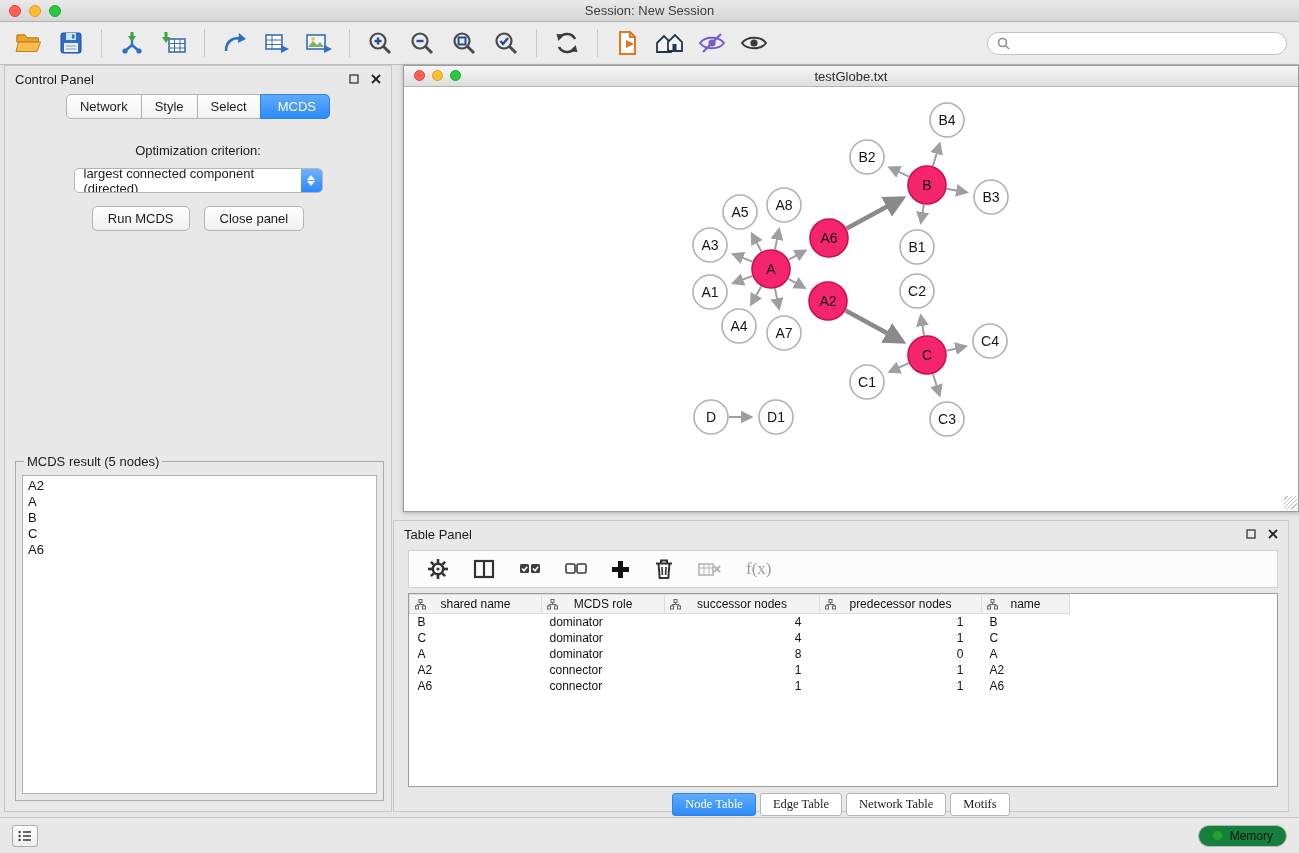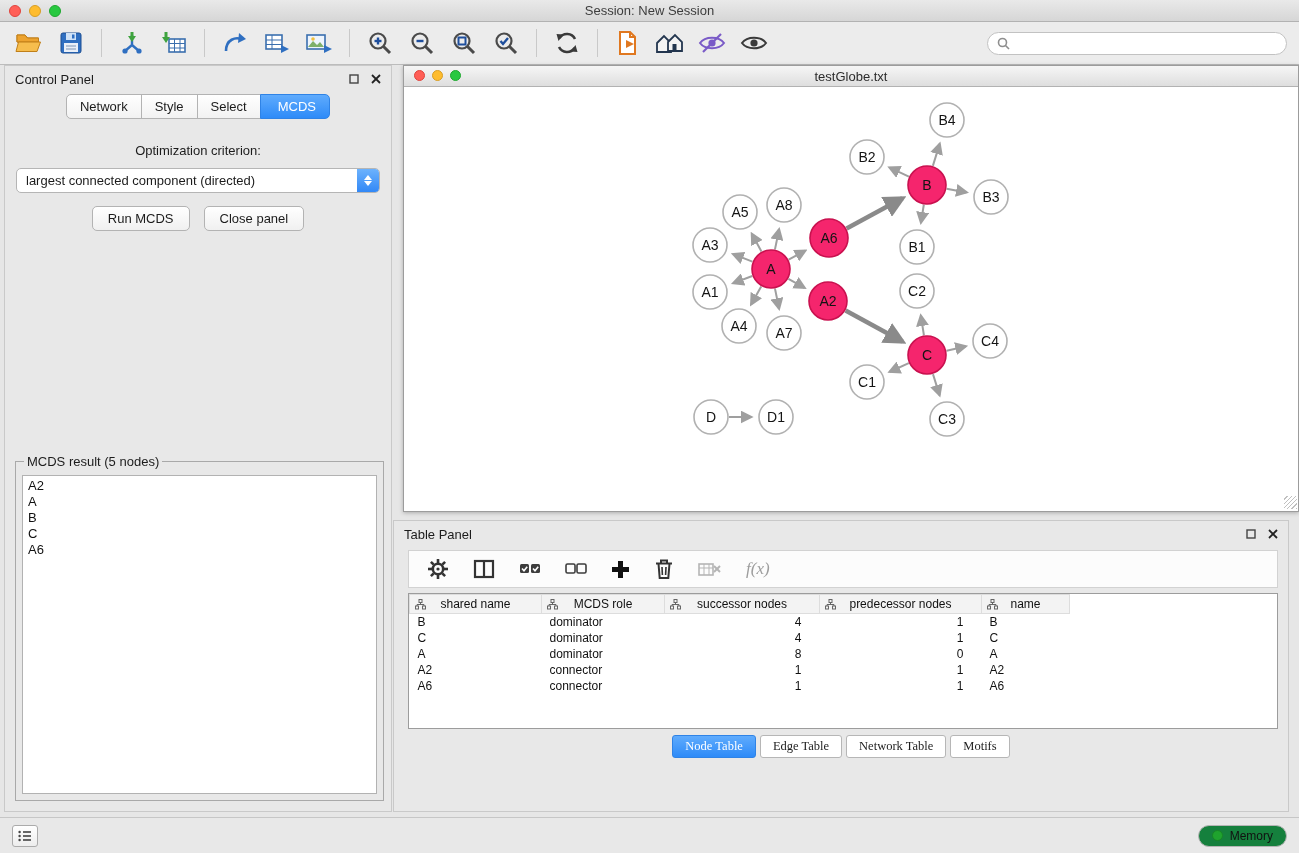--- a/index.html
+++ b/index.html
@@ -32,21 +32,21 @@
     background:#e8e8e8; border:1px solid #c9c9c9; }
   .panel-header { height:26px; display:flex; align-items:center; padding:0 10px; font-size:13px; color:#1c1c1c; }
   .panel-header-icons { margin-left:auto; display:flex; gap:12px; align-items:center; }
   .cp-tabs { display:flex; justify-content:center; margin-top:2px; }
   .seg { padding:4px 13px; font-size:13px; background:linear-gradient(#ffffff,#f2f2f2);
     border:1px solid #b3b3b3; margin-left:-1px; color:#1c1c1c; cursor:default; font-family:"Liberation Sans",sans-serif; }
   .seg:first-child { border-radius:5px 0 0 5px; margin-left:0; }
   .seg:last-child { border-radius:0 5px 5px 0; }
   .seg.active { background:linear-gradient(#5fabfd,#2e8bf8); border-color:#2f83e6; color:#fff;padding-left:17px; }
   .opt-label { text-align:center; margin-top:24px; font-size:13px; color:#1c1c1c; }
-  .select-control { width:364px; height:25px; margin:10px auto 0; background:#fff; border:1px solid #b5b5b5;
+  .select-control { width:249px; height:25px; margin:10px auto 0; background:#fff; border:1px solid #b5b5b5;
     border-radius:5px; display:flex; align-items:center; font-size:13px; color:#1c1c1c; padding-left:9px; overflow:hidden; }
   .select-stepper { margin-left:auto; width:22px; height:25px; background:linear-gradient(#6fb4fd,#2f86f6);
     display:flex; flex-direction:column; align-items:center; justify-content:center; gap:1px; border-radius:0 4px 4px 0; }
   .step-arrow { width:0; height:0; border-left:4px solid transparent; border-right:4px solid transparent; }
   .step-arrow.up { border-bottom:5px solid #fff; }
   .step-arrow.down { border-top:5px solid #fff; }
   .cp-buttons { display:flex; justify-content:center; gap:14px; margin-top:13px; }
   .mac-btn { padding:4px 15px; font-size:13px; color:#1c1c1c; background:linear-gradient(#ffffff,#f0f0f0);
     border:1px solid #b3b3b3; border-radius:5px; cursor:default; font-family:"Liberation Sans",sans-serif; }
   .result-fieldset { position:absolute; left:10px; right:7px; top:388px; bottom:10px;
@@ -64,22 +64,22 @@
   .nw-canvas { position:relative; width:100%; height:423px; background:#fff; overflow:hidden; }
   .nw-grip { position:absolute; right:1px; bottom:1px; width:13px; height:13px;
     background:repeating-linear-gradient(135deg, transparent 0 2px, #c0c0c0 2px 3px); }
 
   
   .table-panel { position:absolute; left:393px; top:520px; width:896px; height:292px;
     background:#e8e8e8; border:1px solid #c9c9c9; }
   .tp-toolbar { margin:3px 10px 0 14px; height:38px; background:#fcfcfc; border:1px solid #d2d2d2;
     display:flex; align-items:center; gap:24px; padding:0 18px; }
   .tp-tool { background:transparent; border:none; display:flex; align-items:center; justify-content:center; cursor:default; }
-  .fx-label { font-family:"Liberation Serif",serif; font-style:italic; font-size:17px; color:#9d9d9d; }
-  .tp-table-wrap { margin:5px 10px 0 14px; background:#fff; border:1px solid #9c9c9c; height:136px; overflow:hidden; }
+  .fx-label { font-family:"Liberation Serif",serif; font-size:17px; color:#9d9d9d; }
+  .tp-table-wrap { margin:5px 10px 0 14px; background:#fff; border:1px solid #9c9c9c; height:194px; overflow:hidden; }
   table.node-table { border-collapse:collapse; table-layout:fixed; width:100%; font-size:12px; color:#111; }
   table.node-table th { position:relative; height:19px; background:#f3f3f3; border:1px solid #ddd;
     font-weight:normal; font-size:12px; text-align:center; }
   table.node-table th.empty-th { background:#fff; border:none; }
   .th-icon { position:absolute; left:5px; top:4px; }
   table.node-table td { height:16px; padding:0 8px; white-space:nowrap; overflow:hidden; }
   table.node-table td.num { text-align:right; padding-right:18px; }
   .tp-tabs { display:flex; justify-content:center; gap:4px; margin-top:6px; }
   .tp-tab { padding:3px 12px; font-size:12.5px; background:#fff; border:1px solid #b6b6b6;
     border-radius:3px; color:#1c1c1c; cursor:default; font-family:Liberation Serif, serif; }

